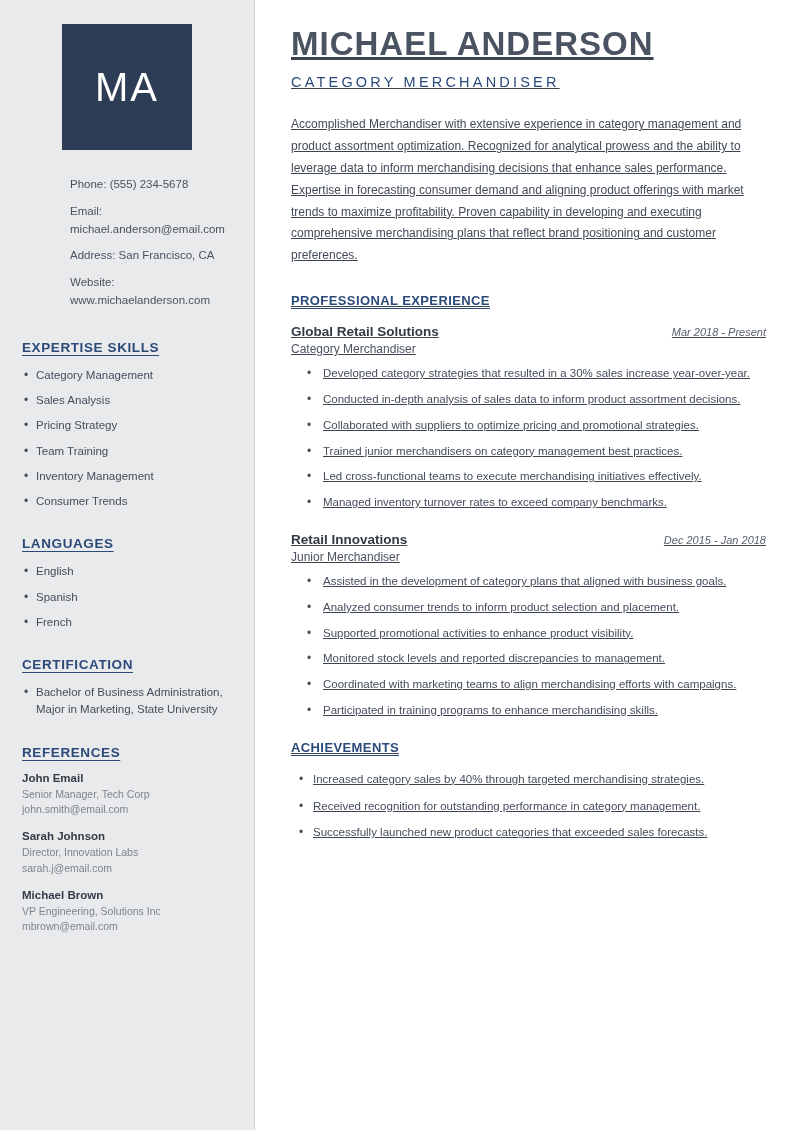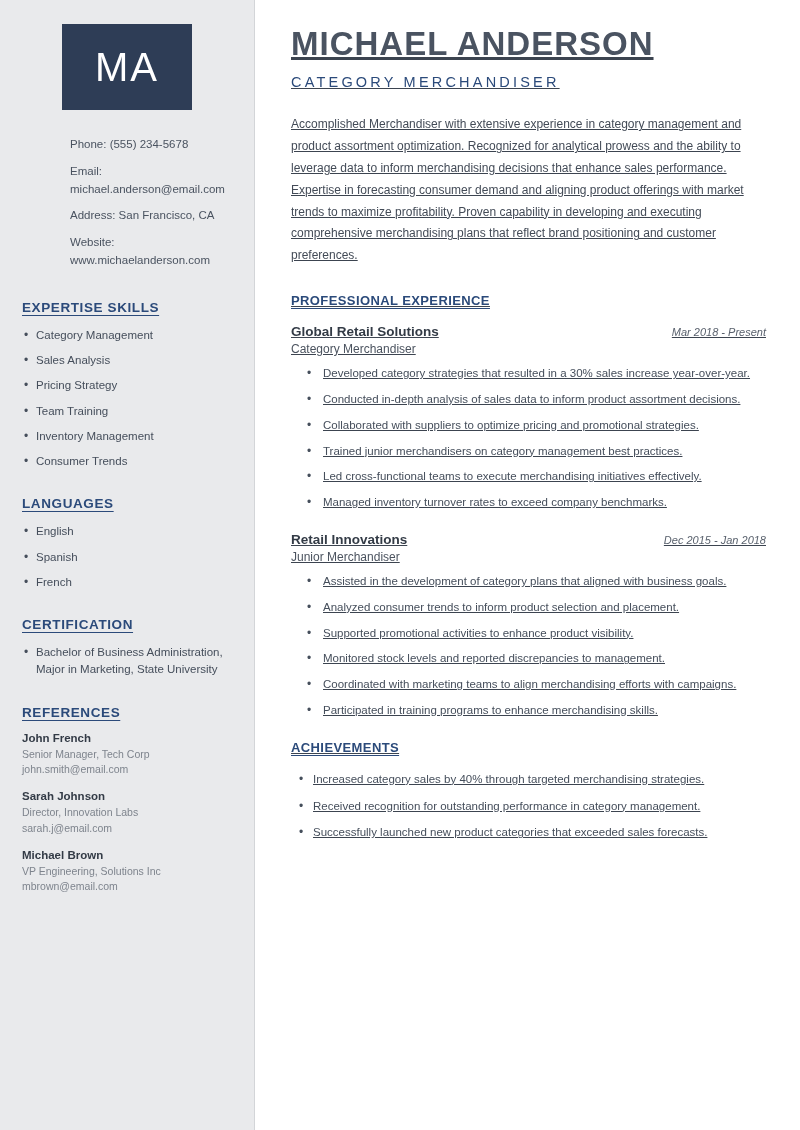--- a/index.html
+++ b/index.html
@@ -25,21 +25,21 @@
   .sidebar {
     width: 255px;
     min-width: 255px;
     background: #e9eaec;
     border-right: 1px solid #d3d5d8;
     box-sizing: border-box;
     padding: 24px 22px 20px 22px;
   }
   .monogram {
     width: 130px;
-    height: 86px;
+    height: 126px;
     margin: 0 auto 26px auto;
     background: #2e3d56;
     color: #ffffff;
     display: flex;
     align-items: center;
     justify-content: center;
     font-size: 40px;
     letter-spacing: 2px;
     font-weight: 400;
   }
@@ -234,21 +234,21 @@
     </ul>
 
     <h2 class="side-heading">CERTIFICATION</h2>
     <ul class="bullet-list">
       <li>Bachelor of Business Administration, Major in Marketing, State University</li>
     </ul>
 
     <h2 class="side-heading">REFERENCES</h2>
 
     <div class="ref-block">
-      <div class="ref-name">John French</div>
+      <div class="ref-name">John Email</div>
       <div class="ref-detail">Senior Manager, Tech Corp</div>
       <div class="ref-detail">john.smith@email.com</div>
     </div>
     <div class="ref-block">
       <div class="ref-name">Sarah Johnson</div>
       <div class="ref-detail">Director, Innovation Labs</div>
       <div class="ref-detail">sarah.j@email.com</div>
     </div>
     <div class="ref-block">
       <div class="ref-name">Michael Brown</div>

